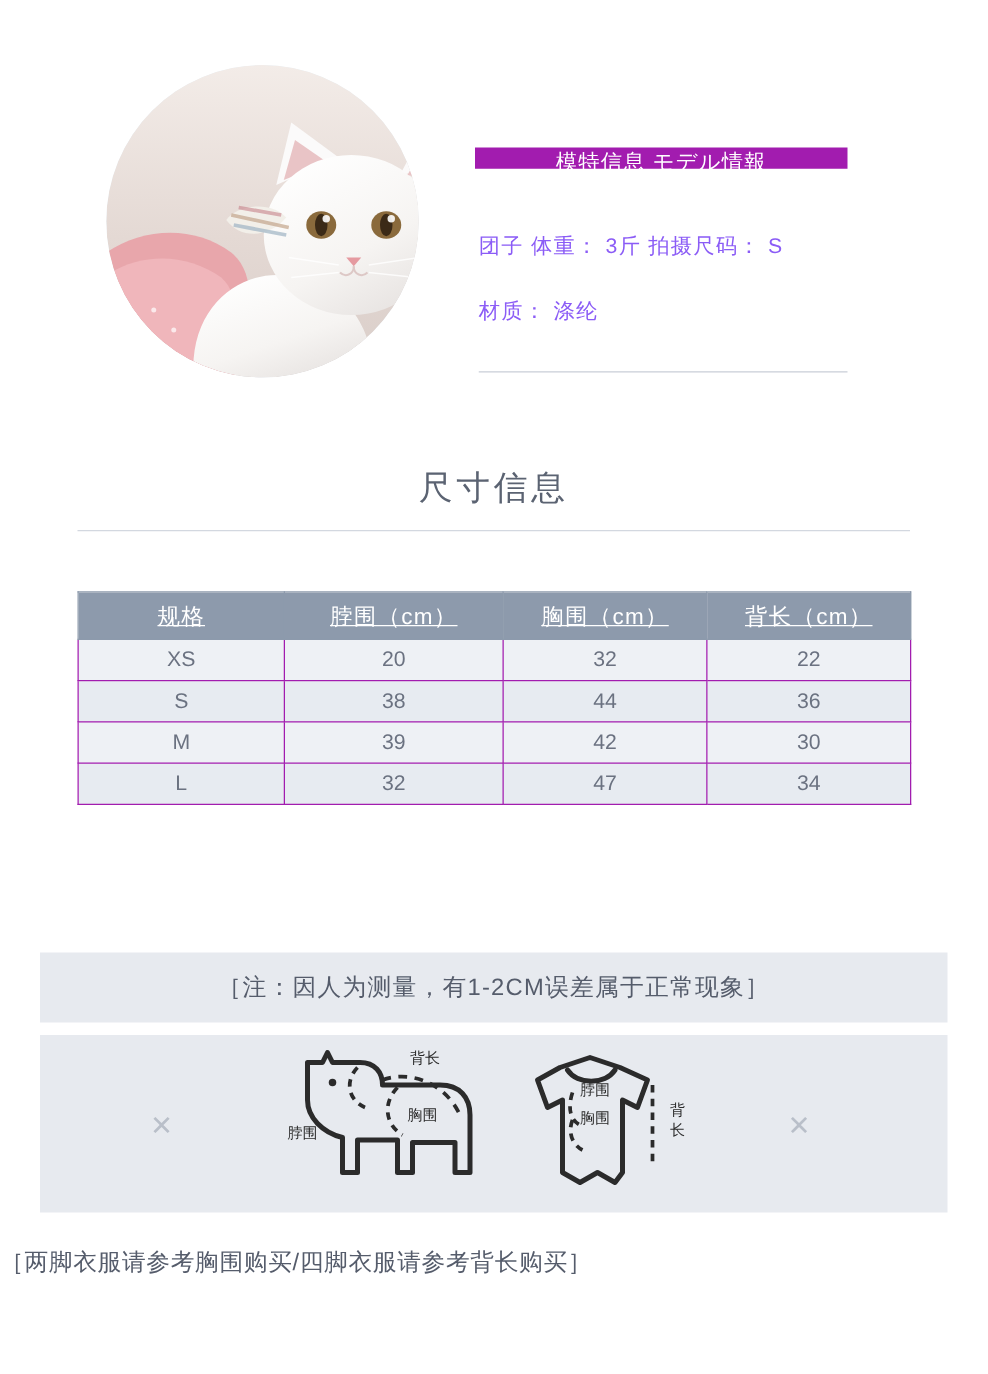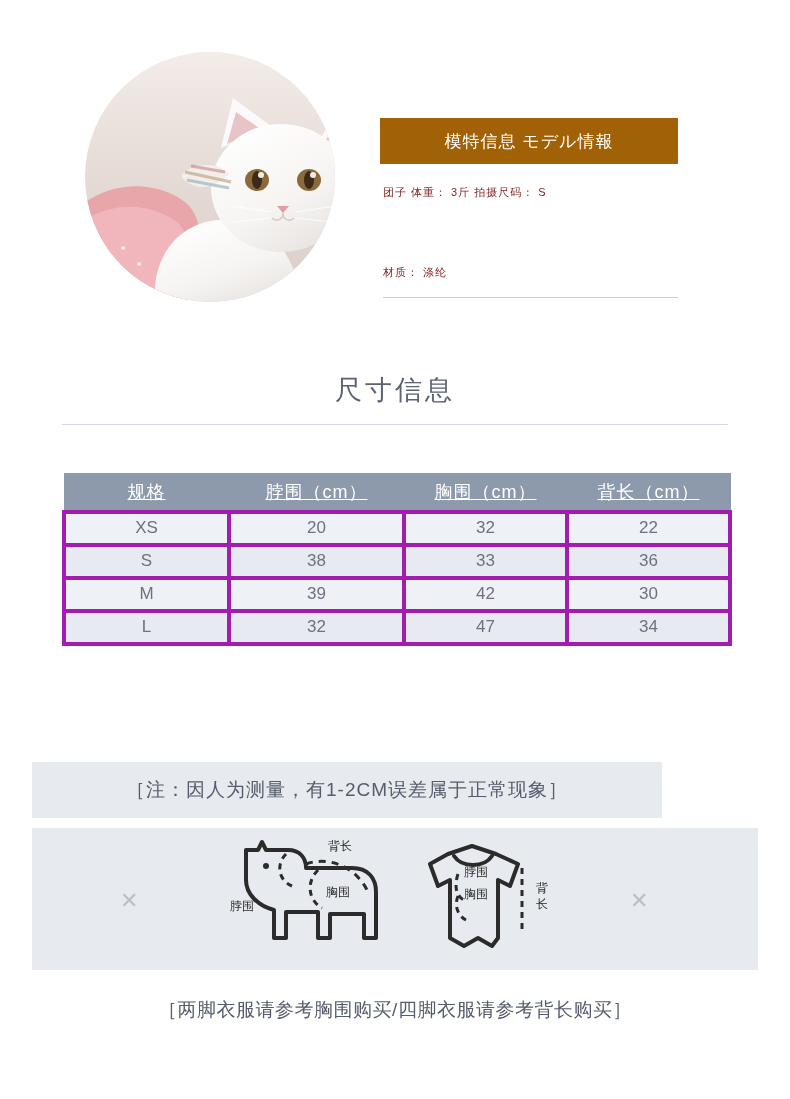--- a/index.html
+++ b/index.html
@@ -35,42 +35,41 @@
     overflow: hidden;
     background: #e9eef2;
   }
   .cat-photo svg { display: block; }
 
   .model-badge {
     position: absolute;
     left: 380px;
     top: 118px;
     width: 298px;
-    height: 46px;
-    background: #a16207;
+    height: 17px;
+    background: #a21caf;
     display: flex;
-    align-items: center;
     justify-content: center;
   }
   .model-badge span {
     color: #ffffff;
     font-size: 17px;
     letter-spacing: 1px;
   }
 
   .model-line {
     position: absolute;
     left: 383px;
-    font-size: 11px;
-    color: #7f1d1d;
+    font-size: 17px;
+    color: #8b5cf6;
     letter-spacing: 1px;
     white-space: nowrap;
   }
   .model-line.l1 { top: 185px; }
-  .model-line.l2 { top: 237px; margin-top: 28px; }
+  .model-line.l2 { top: 237px; }
 
   .model-rule {
     position: absolute;
     left: 383px;
     top: 297px;
     width: 295px;
     height: 1px;
     background: #c9ced8;
   }
 
@@ -111,35 +110,35 @@
     height: 38px;
     border: 1px solid #8d9aac;
     letter-spacing: 1px;
     text-decoration: underline;
   }
   .size-table td {
     height: 33px;
     text-align: center;
     font-size: 17px;
     color: #6b7281;
-    border: 4px solid #a21caf;
+    border: 1px solid #a21caf;
     background: #eef1f5;
   }
   .size-table tr:nth-child(even) td { background: #e7ebf1; }
   .size-table col.c1 { width: 165px; }
   .size-table col.c2 { width: 175px; }
   .size-table col.c3 { width: 163px; }
   .size-table col.c4 { width: 163px; }
 
   
   .note-bar {
     position: absolute;
     left: 32px;
     top: 762px;
-    width: 630px;
+    width: 726px;
     height: 56px;
     background: #e7eaef;
     display: flex;
     align-items: center;
     justify-content: center;
   }
   .note-bar span {
     font-size: 19px;
     color: #555c6b;
     letter-spacing: 1px;
@@ -169,21 +168,20 @@
     left: 178px;
     top: 6px;
   }
 
   
   .bottom-note {
     position: absolute;
     left: 0;
     top: 997px;
     width: 790px;
-    text-align: center;
     font-size: 19px;
     color: #555c6b;
     letter-spacing: 0.5px;
   }
 </style>
 </head>
 <body>
 
 <div class="model-section">
 
@@ -281,21 +279,21 @@
   <tbody>
     <tr>
       <td>XS</td>
       <td>20</td>
       <td>32</td>
       <td>22</td>
     </tr>
     <tr>
       <td>S</td>
       <td>38</td>
-      <td>33</td>
+      <td>44</td>
       <td>36</td>
     </tr>
     <tr>
       <td>M</td>
       <td>39</td>
       <td>42</td>
       <td>30</td>
     </tr>
     <tr>
       <td>L</td>

